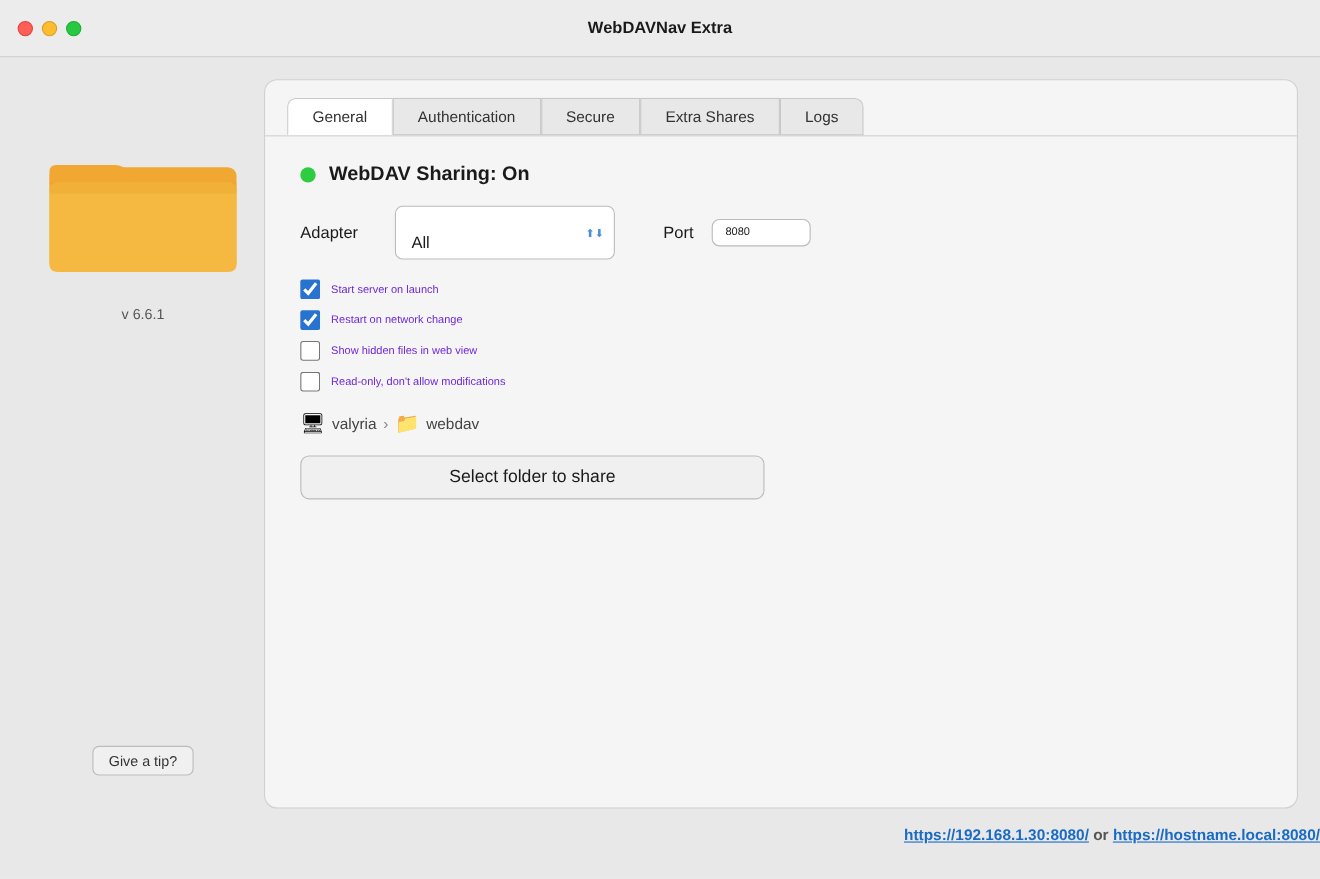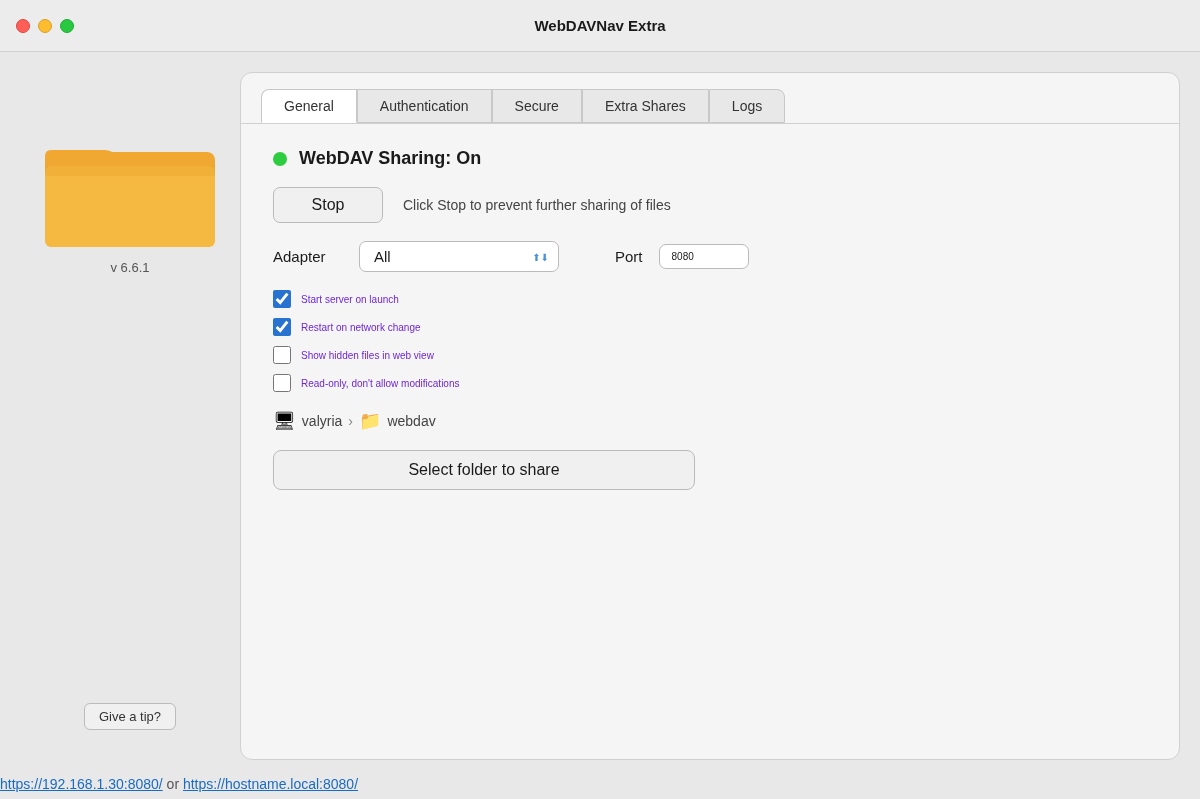--- a/index.html
+++ b/index.html
@@ -66,21 +66,21 @@
     .sidebar {
       width: 220px;
       display: flex;
       flex-direction: column;
       align-items: center;
       padding-top: 40px;
       flex-shrink: 0;
     }
 
     .version-label {
-      margin-top: 8px;
+      margin-top: 26px;
       font-size: 13px;
       color: #555;
     }
 
     .give-tip-btn {
       margin-top: auto;
       margin-bottom: 30px;
       padding: 5px 14px;
       background: #f0f0f0;
       border: 1px solid #bbb;
@@ -206,21 +206,21 @@
       color: #1a1a1a;
       min-width: 70px;
     }
 
     .adapter-select {
       appearance: none;
       -webkit-appearance: none;
       background: #fff;
       border: 1.5px solid #bbb;
       border-radius: 7px;
-      padding: 6px 36px 6px 14px;
+      padding: 24px 36px 6px 14px;
       font-size: 15px;
       color: #1a1a1a;
       cursor: pointer;
       min-width: 200px;
       position: relative;
     }
 
     .adapter-select-wrapper {
       position: relative;
       display: inline-block;
@@ -234,21 +234,21 @@
       transform: translateY(-50%);
       font-size: 10px;
       color: #4a90d9;
       pointer-events: none;
     }
 
     .port-label {
       font-size: 15px;
       font-weight: 500;
       color: #1a1a1a;
-      margin-left: 40px;
+      margin-left: 28px;
     }
 
     .port-input {
       border: 1.5px solid #bbb;
       border-radius: 7px;
       padding: 6px 12px;
       font-size: 10px;
       color: #1a1a1a;
       width: 90px;
       background: #fff;
@@ -312,25 +312,26 @@
       border-radius: 8px;
       font-size: 16px;
       text-align: center;
       cursor: pointer;
       color: #1a1a1a;
     }
 
     
     .footer {
       width: 100%;
-      padding: 16px 0 7px 0;
-      text-align: left;
+      padding: 16px 0 32px 0;
+      text-align: right;
       font-size: 14px;
       color: #555;
       background: transparent;
+      font-weight: bold;
     }
 
     .footer a {
       color: #1a6bc4;
       text-decoration: underline;
     }
 
     
     .folder-svg {
       width: 180px;
@@ -377,24 +378,20 @@
       <div class="tab">Logs</div>
     </div>
 
     <div class="panel-content">
 
       <div class="status-row">
         <div class="status-dot"></div>
         <span class="status-text">WebDAV Sharing: On</span>
       </div>
 
-      <div class="stop-row">
-        <button class="stop-btn">Stop</button>
-        <span class="stop-description">Click Stop to prevent further sharing of files</span>
-      </div>
 
       <div class="adapter-row">
         <span class="adapter-label">Adapter</span>
         <div class="adapter-select-wrapper">
           <select class="adapter-select">
             <option>All</option>
             <option>Wi-Fi</option>
             <option>Ethernet</option>
           </select>
         </div>

